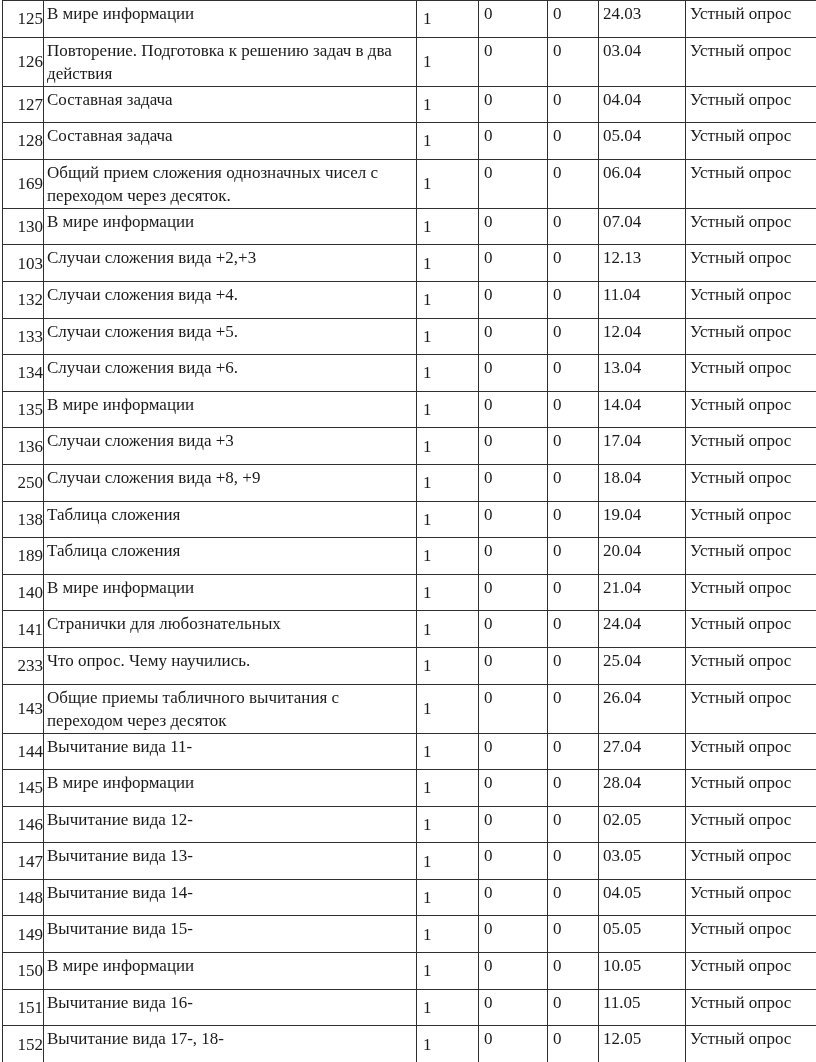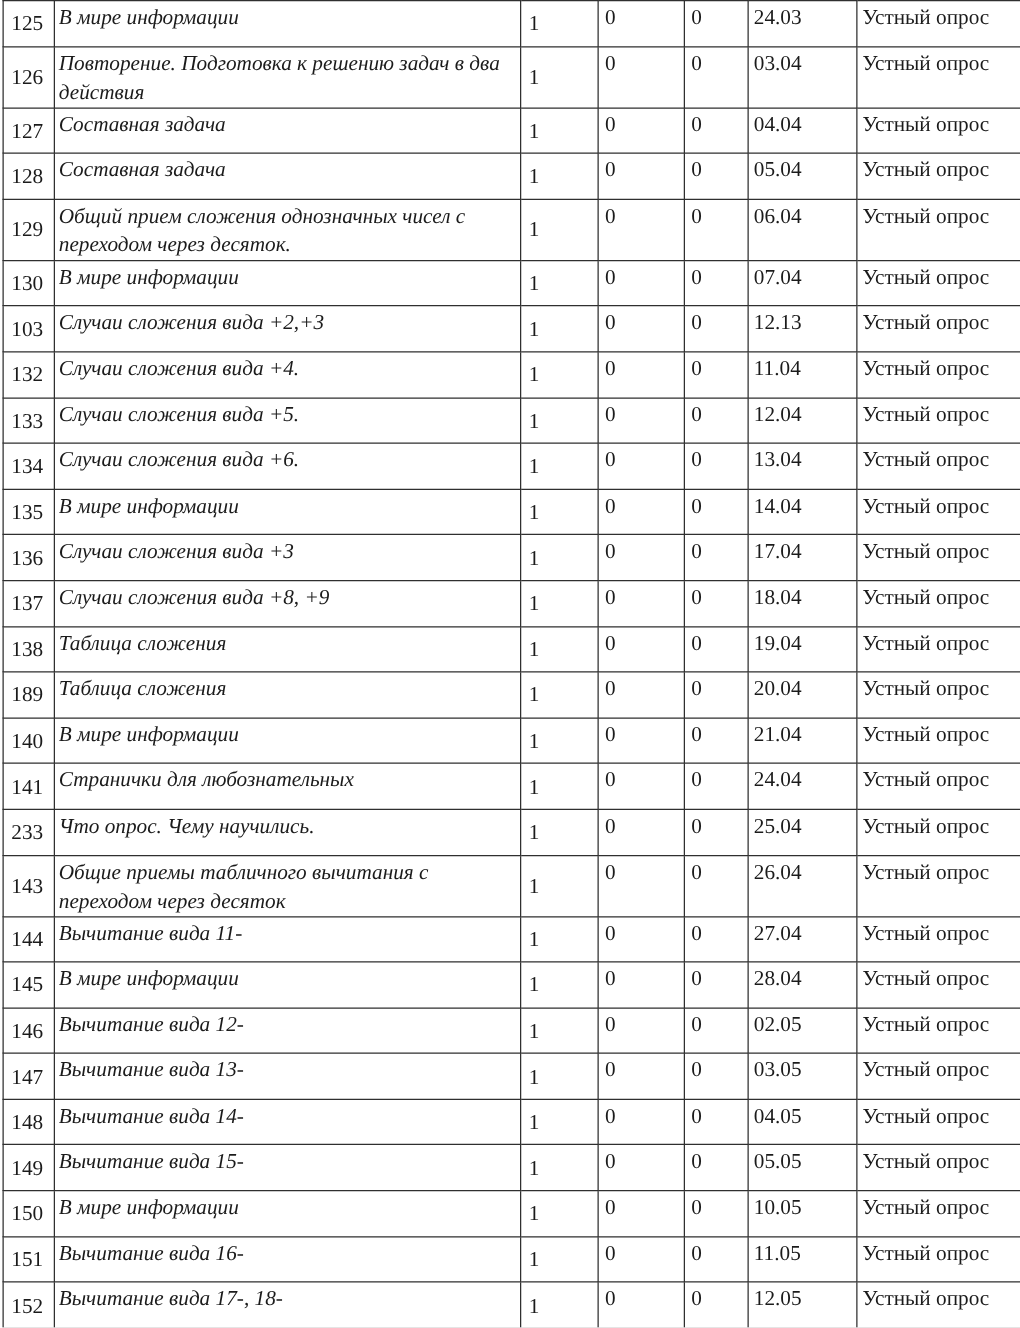--- a/index.html
+++ b/index.html
@@ -27,30 +27,29 @@
     border: 1px solid #2f2f2f;
     font-size: 17px;
     line-height: 23px;
     overflow: hidden;
     box-sizing: border-box;
   }
   table.plan tr { height: 36.6px; }
   tr.tall { height: 47.5px; }
 
   td.c-num {
-    text-align: left;
+    text-align: right;
     vertical-align: middle;
     padding: 0 0 0 6px;
     margin-top: 29px;
   }
   td.c-topic {
     vertical-align: top;
     padding: 1px 2px 1px 3px;
     white-space: pre-line;
-    font-style: italic;
   }
   td.c-hours {
     vertical-align: middle;
     padding: 0 0 0 6px;
     text-align: left;
   }
   td.c-v1, td.c-v2 {
     vertical-align: top;
     padding: 1px 0 0 5px;
   }
@@ -110,21 +109,21 @@
         <tr>
     <td class="c-num">128</td>
     <td class="c-topic">Составная задача</td>
     <td class="c-hours">1</td>
     <td class="c-v1">0</td>
     <td class="c-v2">0</td>
     <td class="c-date">05.04</td>
     <td class="c-ctrl">Устный опрос</td>
   </tr>
         <tr class="tall">
-    <td class="c-num">129</td>
+    <td class="c-num">169</td>
     <td class="c-topic">Общий прием сложения однозначных чисел с
 переходом через десяток.</td>
     <td class="c-hours">1</td>
     <td class="c-v1">0</td>
     <td class="c-v2">0</td>
     <td class="c-date">06.04</td>
     <td class="c-ctrl">Устный опрос</td>
   </tr>
         <tr>
     <td class="c-num">130</td>
@@ -183,21 +182,21 @@
         <tr>
     <td class="c-num">136</td>
     <td class="c-topic">Случаи сложения вида +3</td>
     <td class="c-hours">1</td>
     <td class="c-v1">0</td>
     <td class="c-v2">0</td>
     <td class="c-date">17.04</td>
     <td class="c-ctrl">Устный опрос</td>
   </tr>
         <tr>
-    <td class="c-num">137</td>
+    <td class="c-num">250</td>
     <td class="c-topic">Случаи сложения вида +8, +9</td>
     <td class="c-hours">1</td>
     <td class="c-v1">0</td>
     <td class="c-v2">0</td>
     <td class="c-date">18.04</td>
     <td class="c-ctrl">Устный опрос</td>
   </tr>
         <tr>
     <td class="c-num">138</td>
     <td class="c-topic">Таблица сложения</td>

